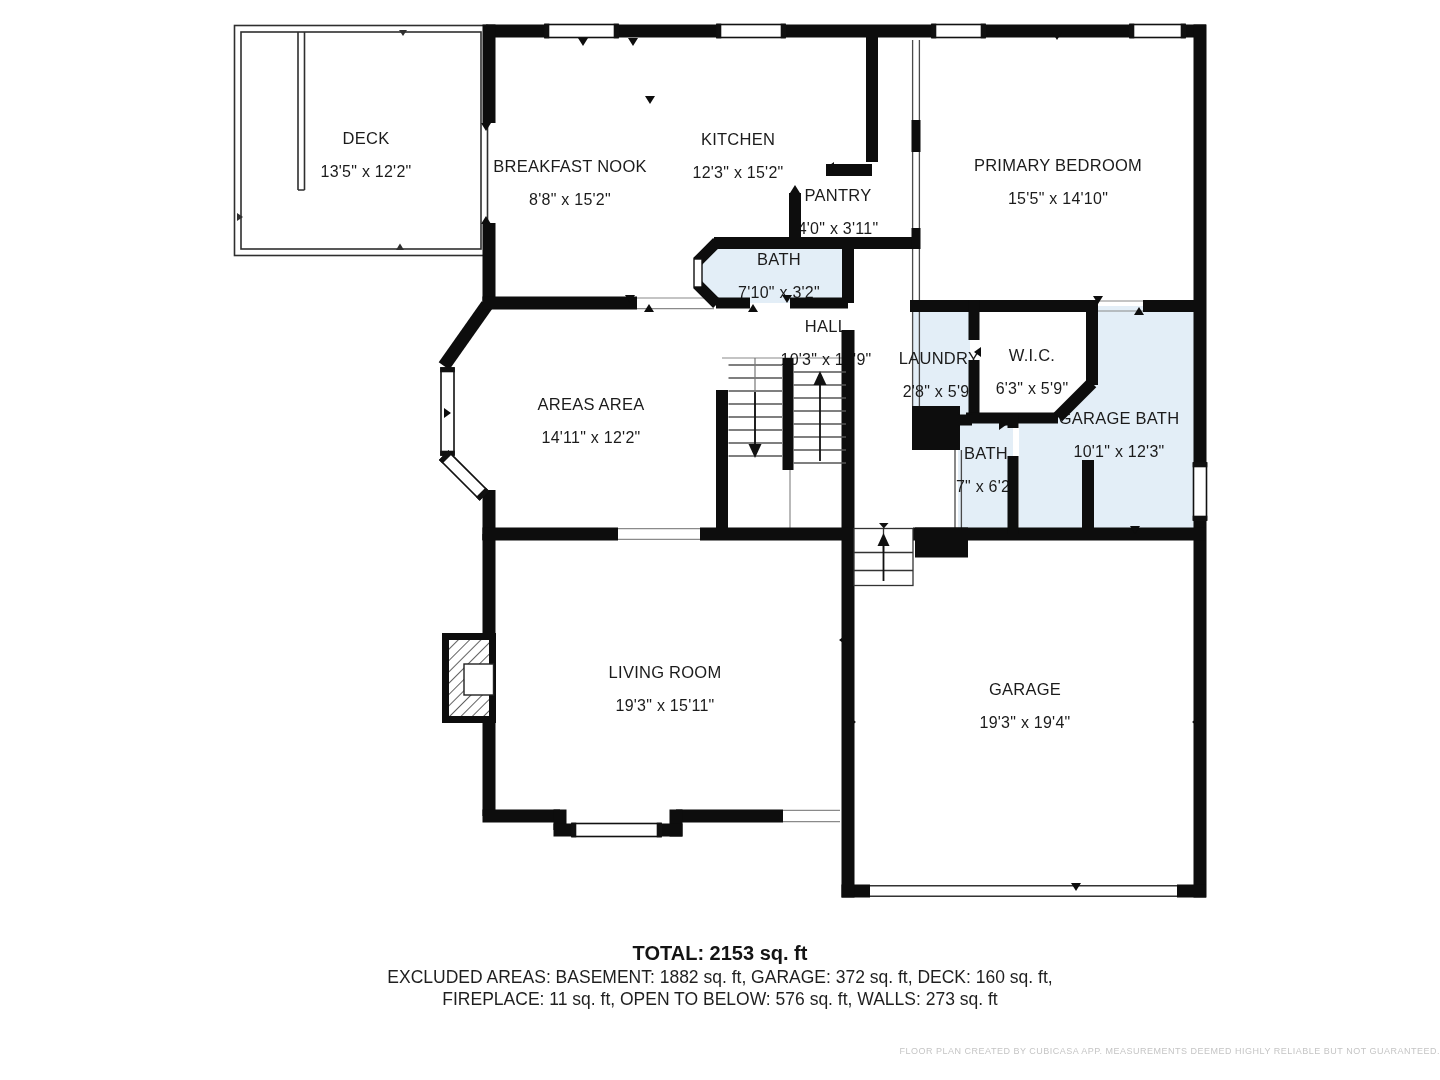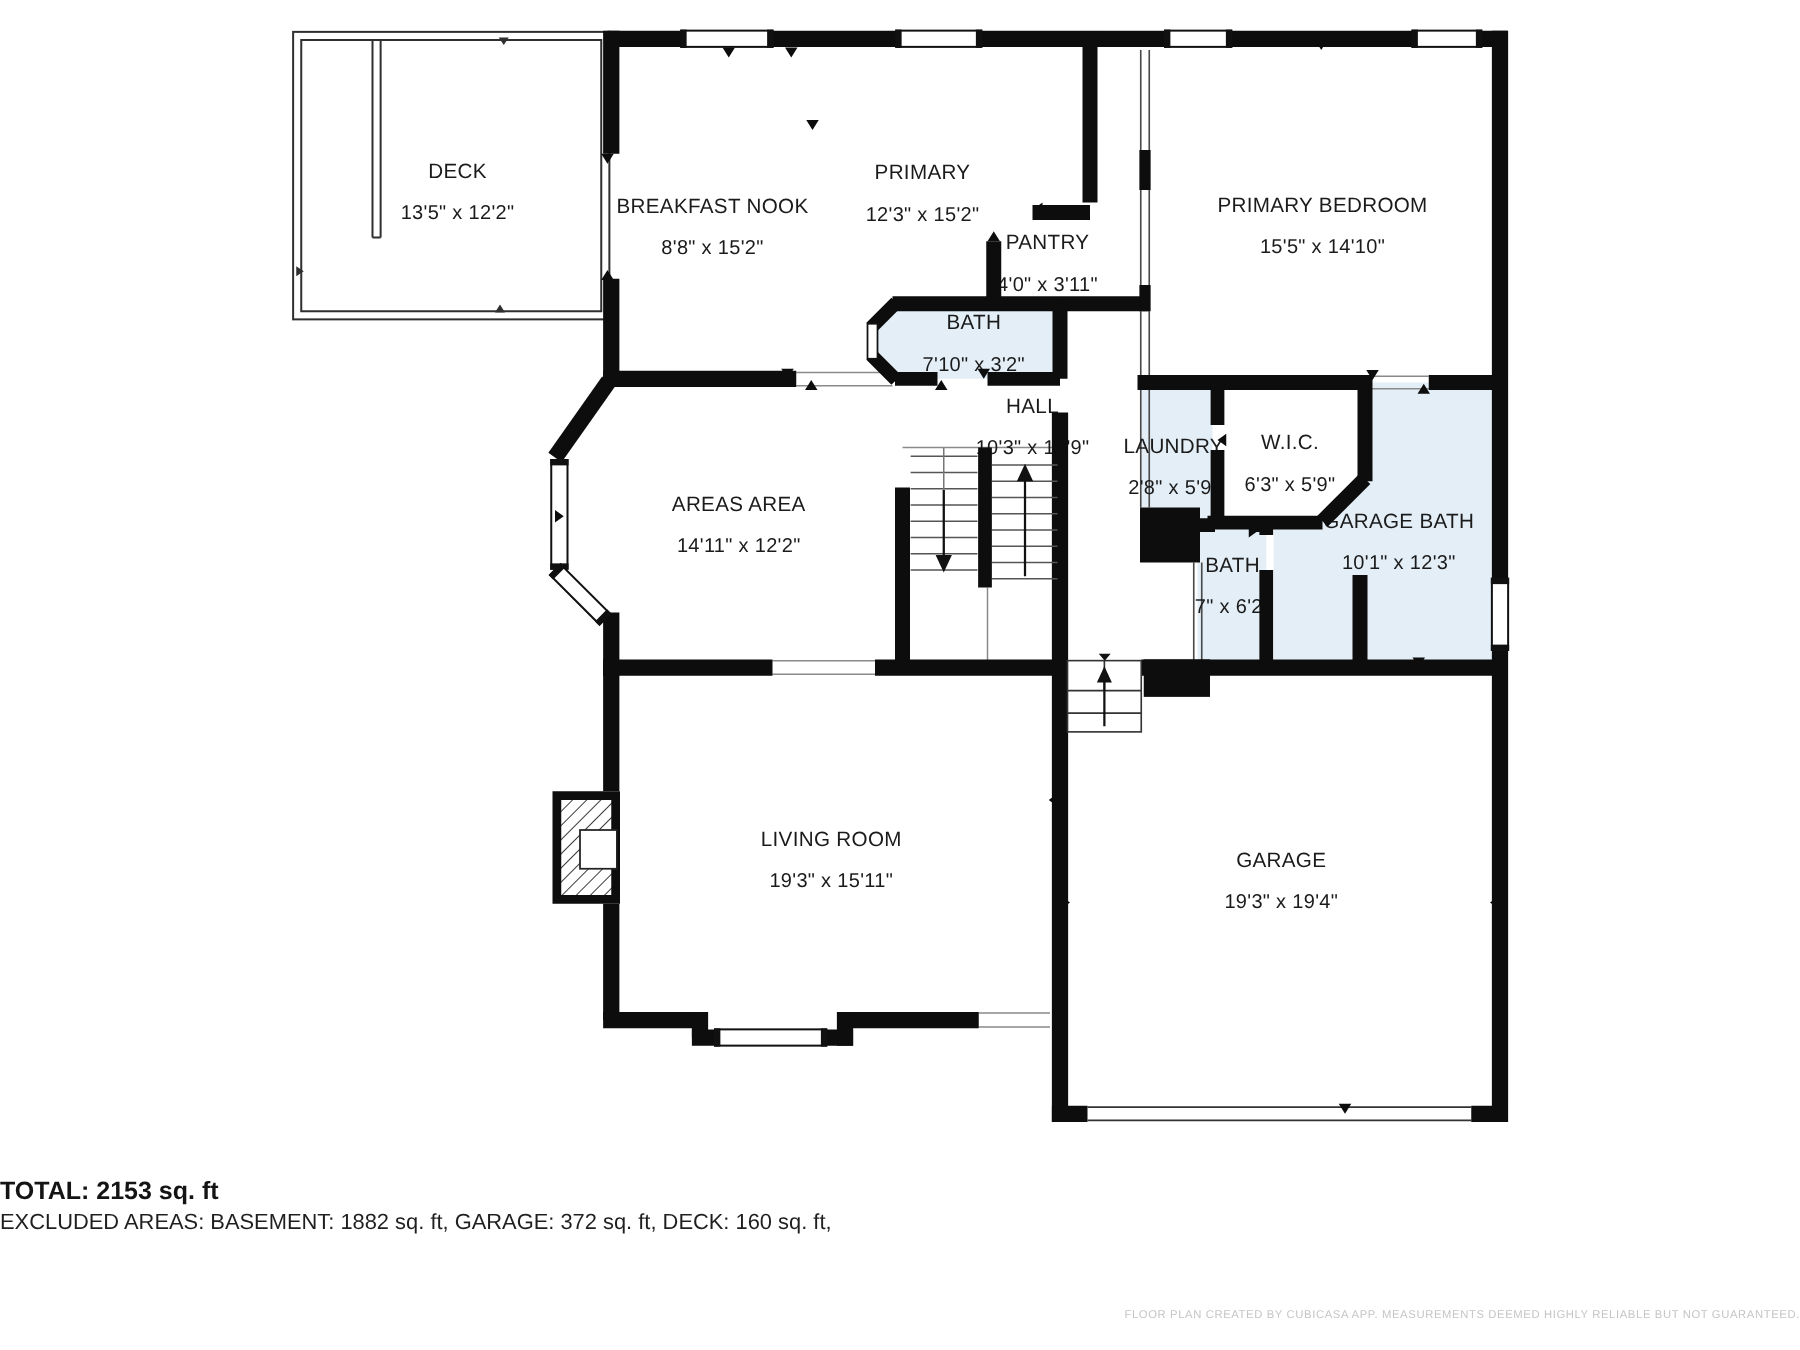--- a/index.html
+++ b/index.html
@@ -5,21 +5,21 @@
   html,body{margin:0;padding:0;background:#fff;}
   #stage{position:relative;width:1440px;height:1080px;background:#fff;overflow:hidden;
          font-family:"Liberation Sans",sans-serif;}
   svg{position:absolute;left:0;top:0;pointer-events:none;}
   #base-svg{z-index:1;}
   #wall-svg{z-index:3;}
   .room-label{position:absolute;transform:translate(-50%,-50%);display:flex;flex-direction:column;
       align-items:center;z-index:2;color:#1b1b1b;white-space:nowrap;text-align:center;gap:16px;}
   .room-label .rn{font-size:16.5px;line-height:18px;letter-spacing:.25px;}
   .room-label .rd{font-size:16px;line-height:17px;letter-spacing:.25px;}
-  #summary{position:absolute;left:0;top:941px;width:100%;z-index:4;color:#1f1f1f;}
+  #summary{position:absolute;left:0;top:941px;width:100%;text-align:center;z-index:4;color:#1f1f1f;}
   #summary .total{font-size:20px;font-weight:bold;line-height:25px;color:#141414;}
   #summary .sline{font-size:17.5px;line-height:22px;}
   #footer-note{position:absolute;left:0;top:1046px;width:100%;text-align:right;z-index:4;
       font-size:9px;letter-spacing:.5px;color:#c5c5c5;}
 </style>
 </head>
 <body>
 
 <div id="stage">
 
@@ -67,21 +67,21 @@
 
   <div class="room-label" style="left:366px;top:154px">
     <span class="rn">DECK</span>
     <span class="rd">13'5" x 12'2"</span>
   </div>
   <div class="room-label" style="left:570px;top:182px">
     <span class="rn">BREAKFAST NOOK</span>
     <span class="rd">8'8" x 15'2"</span>
   </div>
   <div class="room-label" style="left:738px;top:155px">
-    <span class="rn">PRIMARY</span>
+    <span class="rn">KITCHEN</span>
     <span class="rd">12'3" x 15'2"</span>
   </div>
   <div class="room-label" style="left:838px;top:211px">
     <span class="rn">PANTRY</span>
     <span class="rd">4'0" x 3'11"</span>
   </div>
   <div class="room-label" style="left:1058px;top:181px">
     <span class="rn">PRIMARY BEDROOM</span>
     <span class="rd">15'5" x 14'10"</span>
   </div>
@@ -268,16 +268,17 @@
       <polygon points="1052,32 1062,32 1057,40"></polygon>
       <polygon points="645,96 655,96 650,104"></polygon>
       <polygon points="444,408 444,418 451,413"></polygon>
       <polygon points="846,635 846,645 839,640"></polygon>
     </g>
   </svg>
 
   <div id="summary">
     <div class="total">TOTAL: 2153 sq. ft</div>
     <div class="sline">EXCLUDED AREAS: BASEMENT: 1882 sq. ft, GARAGE: 372 sq. ft, DECK: 160 sq. ft,</div>
+    <div class="sline">FIREPLACE: 11 sq. ft, OPEN TO BELOW: 576 sq. ft, WALLS: 273 sq. ft</div>
   </div>
   <div id="footer-note">FLOOR PLAN CREATED BY CUBICASA APP. MEASUREMENTS DEEMED HIGHLY RELIABLE BUT NOT GUARANTEED.</div>
 
 </div>
 
 </body></html>

